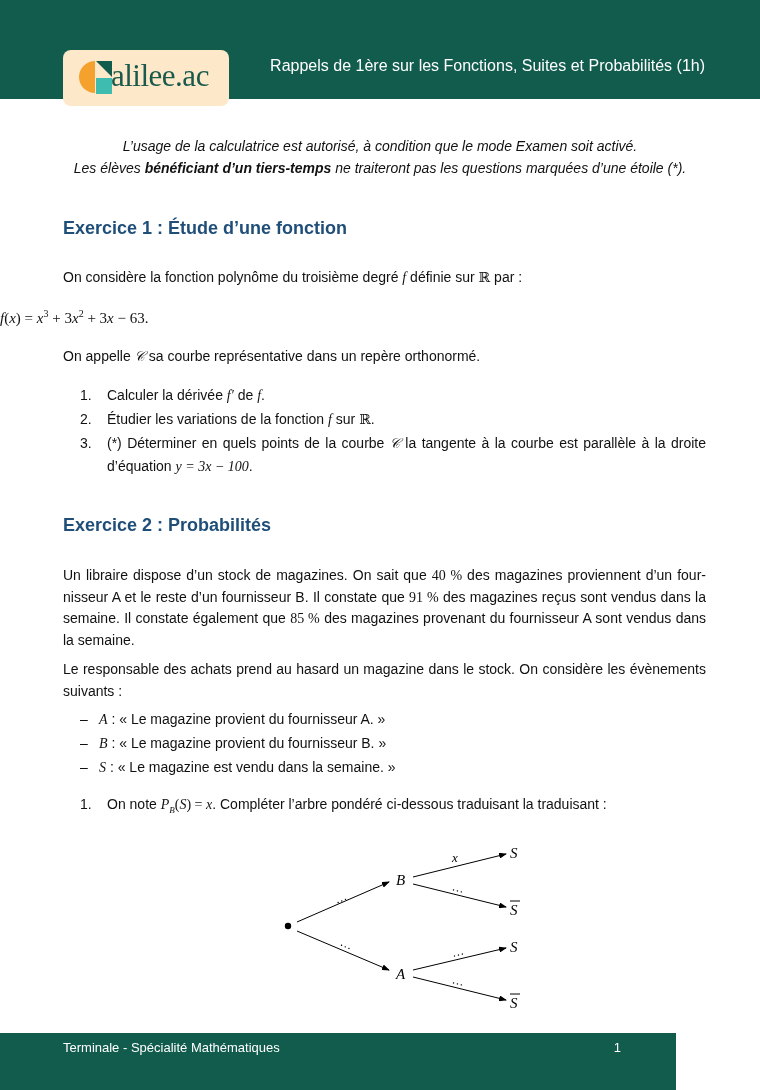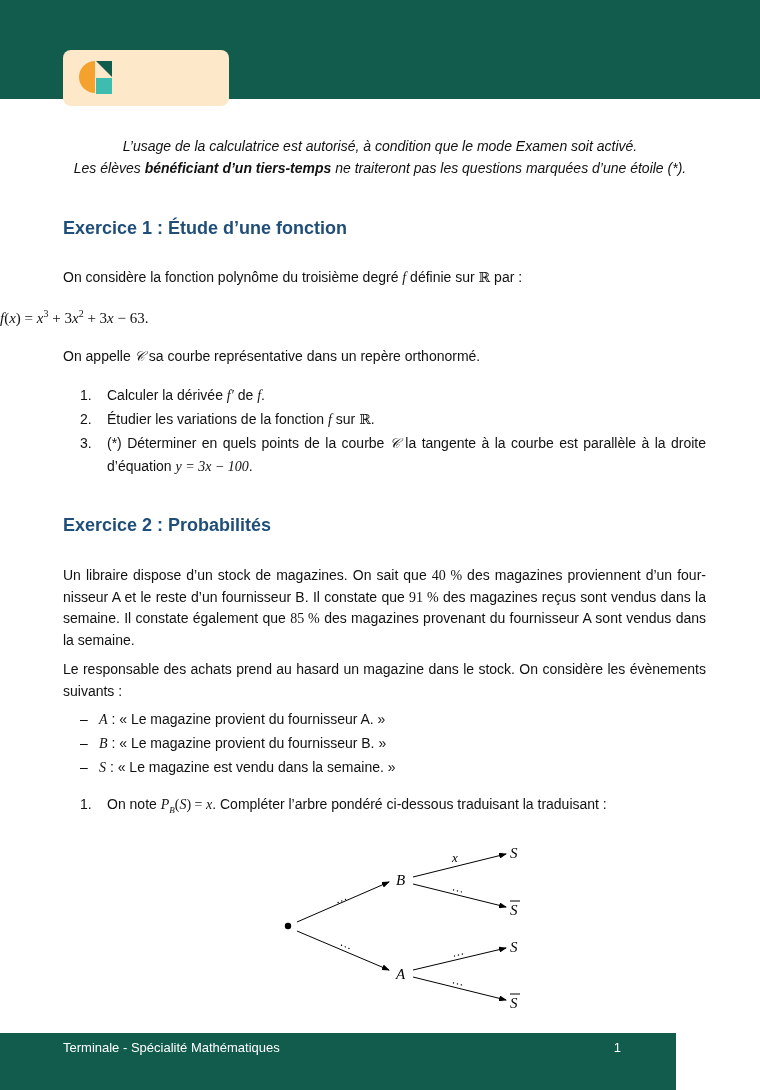--- a/index.html
+++ b/index.html
@@ -39,21 +39,23 @@
 </head>
 <body>
 
 <div class="header">
   <div class="logo-box">
     <svg class="logo-mark" viewBox="0 0 36 36">
       <path d="M18 2 A16 16 0 0 0 18 34 Z" fill="#f4a12e"></path>
       <path d="M19 2 L35 2 L35 18 Z" fill="#115c4d"></path>
       <rect x="19" y="19" width="16" height="16" fill="#3fbcb0"></rect>
     </svg>
+    <span class="logo-text">alilee.ac</span>
   </div>
+  <div class="header-title">Rappels de 1ère sur les Fonctions, Suites et Probabilités (1h)</div>
 </div>
 
 <div class="intro" style="top:136px;">L’usage de la calculatrice est autorisé, à condition que le mode Examen soit activé.</div>
 <div class="intro" style="top:158px;"><span>Les élèves </span><b>bénéficiant d’un tiers-temps</b><span> ne traiteront pas les questions marquées d’une étoile (*).</span></div>
 
 <div class="ex-title" style="top:218px;">Exercice 1 : Étude d’une fonction</div>
 
 <div class="para" style="top:267px;"><span>On considère la fonction polynôme du troisième degré </span><span class="math">f</span><span> définie sur </span><span class="math-up">ℝ</span><span> par :</span></div>
 
 <div class="formula" style="top:308px;">

